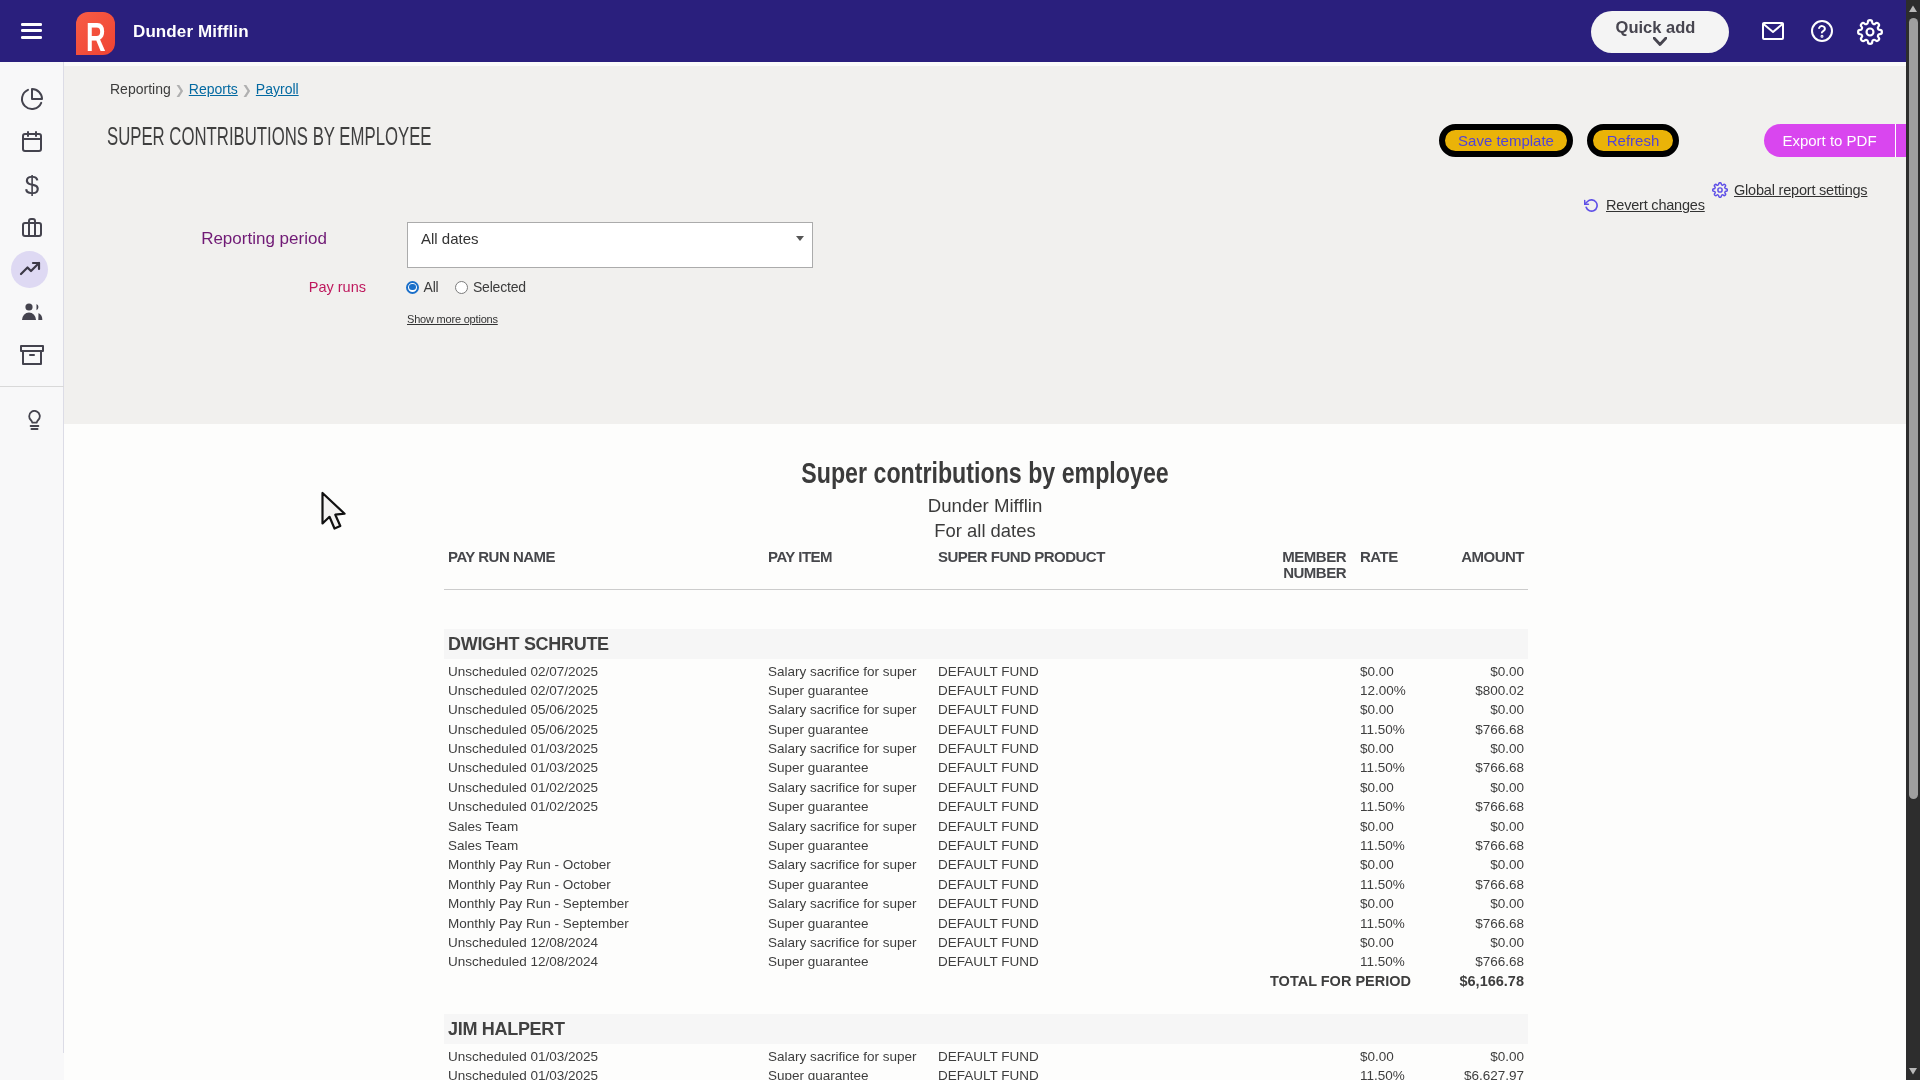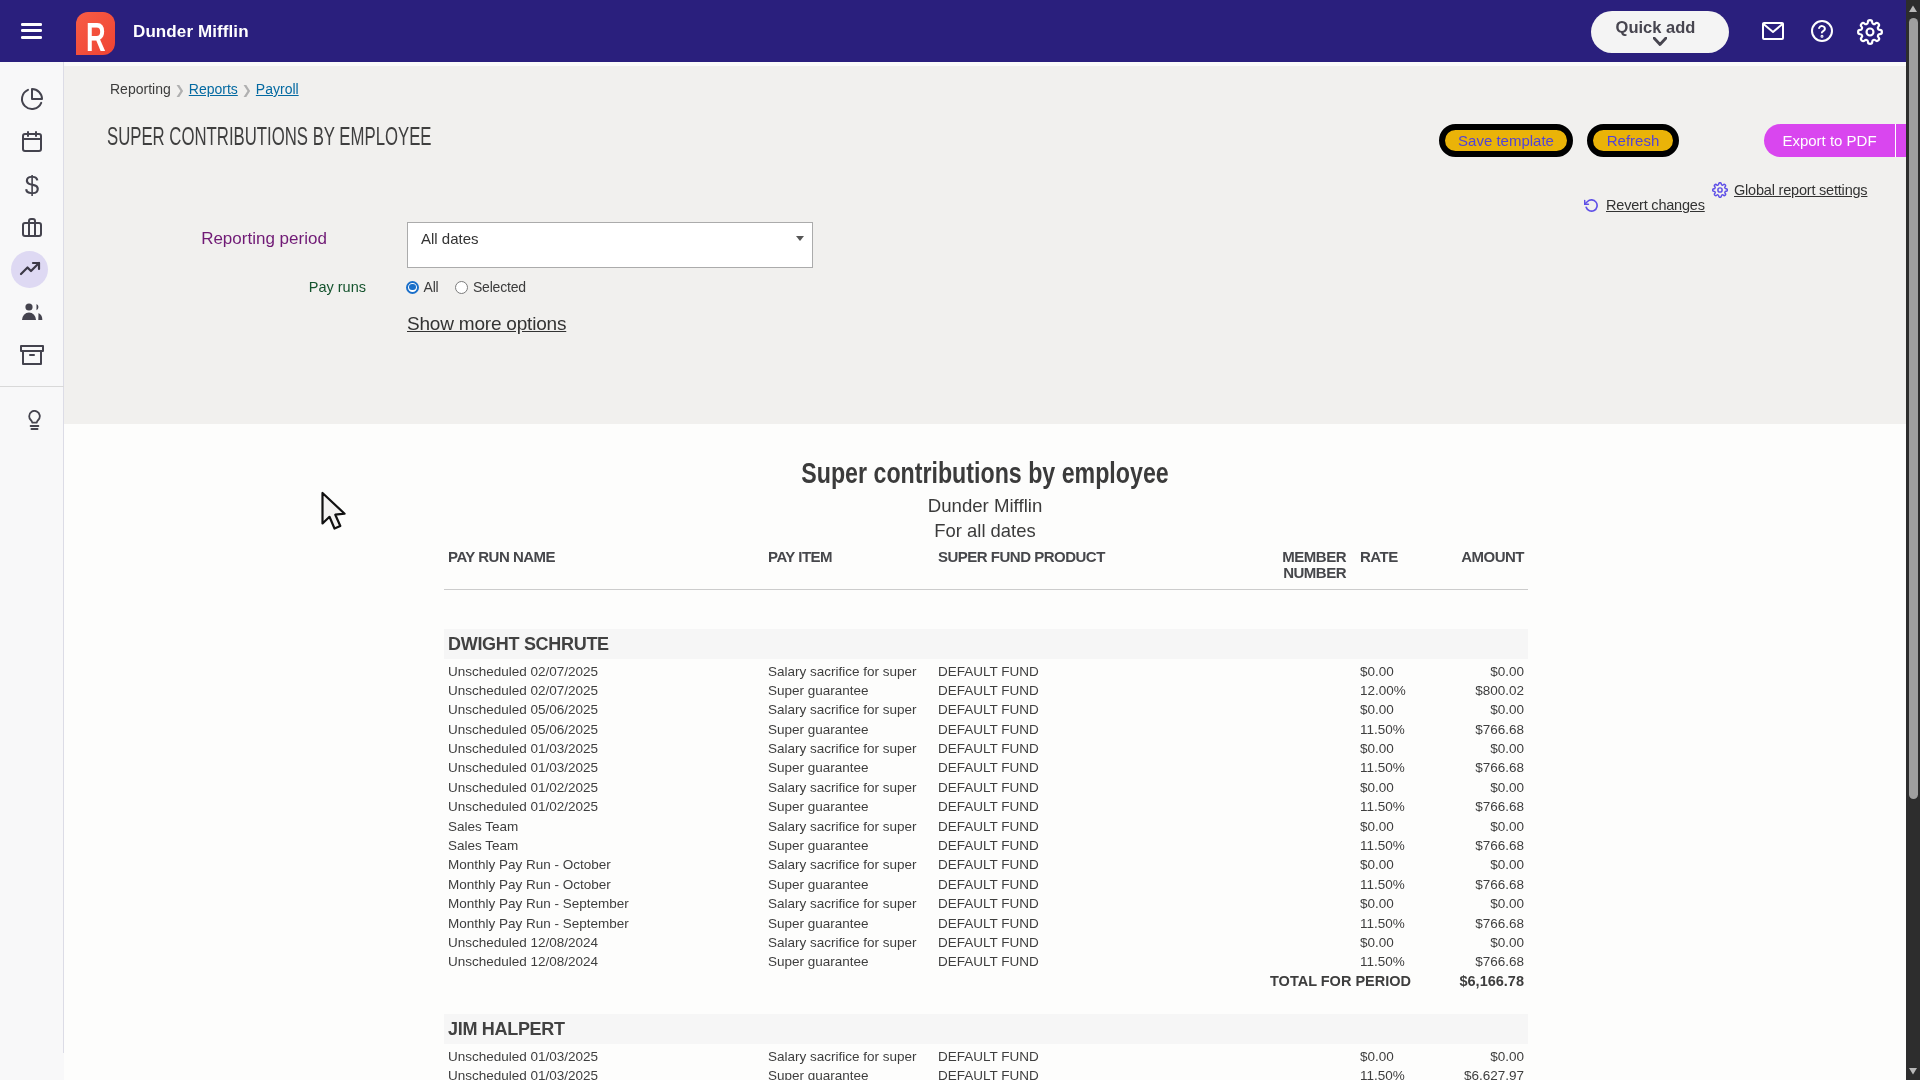--- a/index.html
+++ b/index.html
@@ -42,27 +42,27 @@
   #revert { position:absolute; left:1584px; top:182px; display:flex; align-items:center;margin-top:15px; }
   #revert svg { margin-right:7px; }
   #revert span, #globset span { font-size:14.5px; letter-spacing:-0.2px; color:#333; text-decoration:underline; }
   #globset { position:absolute; left:1712px; top:182px; display:flex; align-items:center; }
   #globset svg { margin-right:6px; }
 
   #lbl-period { position:absolute; left:162px; top:229px; width:204px; text-align:center; font-size:17px; color:#701a75; white-space:nowrap; }
   #sel-period { position:absolute; left:407px; top:222px; width:406px; height:46px; background:#fff; border:1px solid #ababab; border-radius:0; }
   #sel-period .txt { position:absolute; left:13px; top:7px; font-size:15px; color:#333; }
   #sel-period .arr { position:absolute; right:8px; top:13px; width:0; height:0; border-left:4.5px solid transparent; border-right:4.5px solid transparent; border-top:5.5px solid #555; }
-  #lbl-payruns { position:absolute; left:162px; top:279px; width:204px; text-align:right; font-size:14.5px; color:#14532d; }
+  #lbl-payruns { position:absolute; left:162px; top:279px; width:204px; text-align:right; font-size:14.5px; color:#be185d; }
   #radios { position:absolute; left:406px; top:279px; display:flex; align-items:center; }
   .radio-on { width:13px; height:13px; border-radius:50%; border:2px solid #1a6fc9; background:#fff; position:relative; }
   .radio-on:after { content:""; position:absolute; left:1.25px; top:1.25px; width:6.5px; height:6.5px; border-radius:50%; background:#1a6fc9; }
   .radio-off { width:13px; height:13px; border-radius:50%; border:1.5px solid #7c7c7c; background:#fff; }
   #radios .rlbl { font-size:14px; letter-spacing:-0.2px; color:#3b3b3b; margin-left:4.5px; }
-  #showmore { position:absolute; left:407px; top:313px; font-size:19px; letter-spacing:-0.2px; color:#333; text-decoration:underline; }
+  #showmore { position:absolute; left:407px; top:313px; font-size:11px; letter-spacing:-0.2px; color:#333; text-decoration:underline; }
 
   
   #report { position:absolute; left:64px; top:424px; width:1842px; height:656px; background:#fdfdfc; }
   .ctr { position:absolute; left:0; width:1842px; text-align:center; color:#3b3b3b; white-space:nowrap; }
   #rtitle { top:33px; font-size:29px; font-weight:bold; transform:scaleX(0.80); }
   #rcompany { top:71px; font-size:19px; transform:scaleX(0.98); }
   #rperiod { top:96px; font-size:19px; transform:scaleX(0.97); }
 
   #tbl { position:absolute; left:380px; top:118px; width:1084px; color:#3e3e3e; }
   .hrow { position:absolute; top:0; left:0; width:1084px; font-size:15px; font-weight:bold; color:#46474b; letter-spacing:-0.5px; line-height:15.5px; }

